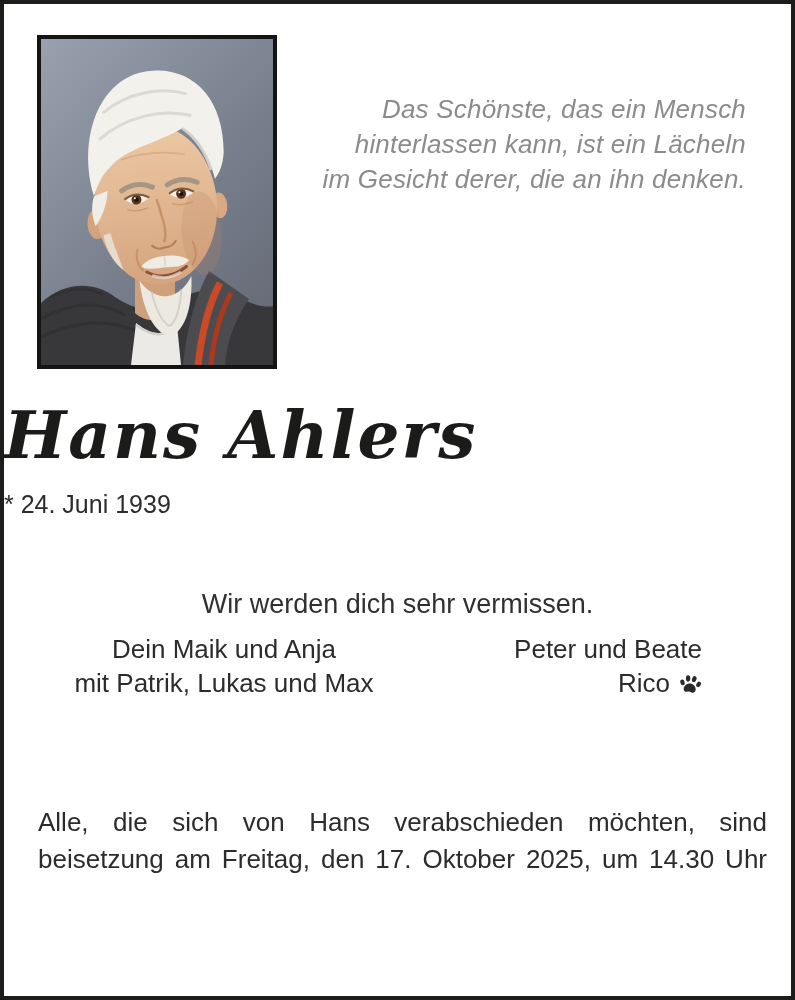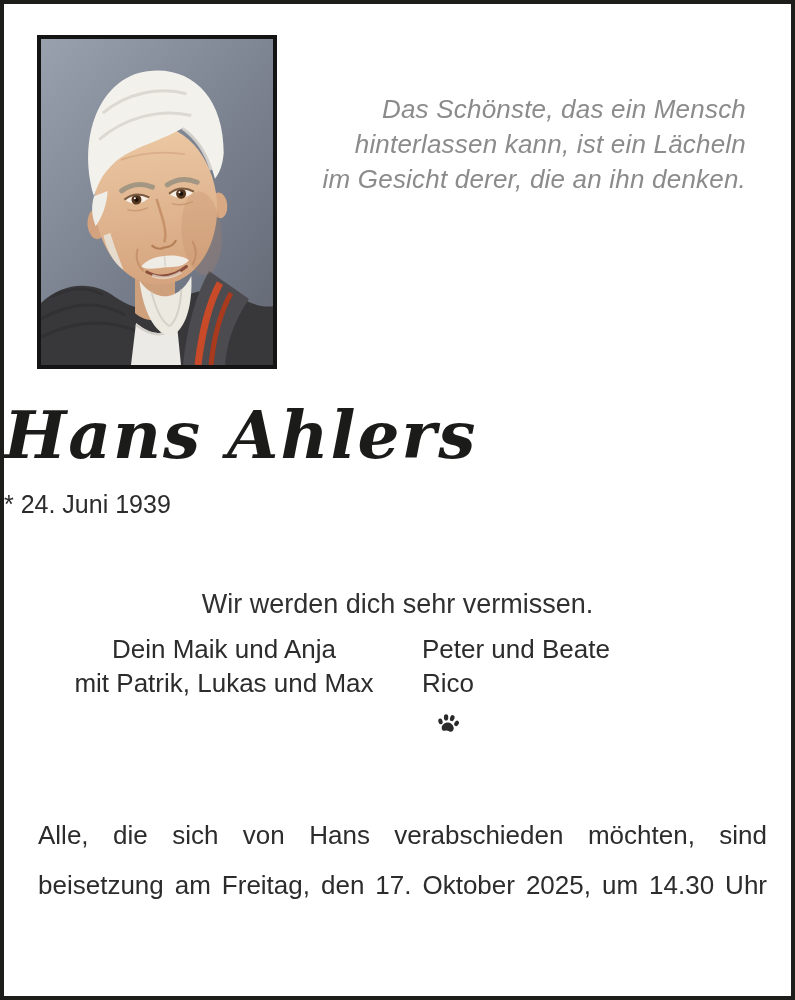--- a/index.html
+++ b/index.html
@@ -54,35 +54,35 @@
     text-align: center;
     font-size: 27px; color: #303030; margin-top: 24px;
   }
   .mourners-left {
     position: absolute; left: 60px; top: 628px; width: 320px;
     text-align: center;
     font-size: 26px; line-height: 34px; color: #2c2c2c;
   }
   .mourners-right {
     position: absolute; left: 418px; top: 628px; width: 280px;
-    text-align: left;
+    text-align: right;
     font-size: 26px; line-height: 34px; color: #2c2c2c;
   }
-  .rico-row { display: inline-flex; align-items: center; gap: 8px; flex-direction: column; }
+  .rico-row { display: inline-flex; align-items: center; gap: 8px; }
   .paw { width: 24px; height: 24px; transform: rotate(8deg); margin-top: 4px; }
   .place-date {
     position: absolute; left: 34px; top: 750px;
     font-size: 28px; color: #2c2c2c;
     letter-spacing: -0.2px;
   }
   .announcement {
     position: absolute; left: 34px; top: 800px; width: 729px;
     font-size: 26px; line-height: 37px; color: #2c2c2c;
   }
-  .jline { text-align: justify; text-align-last: justify; margin-top: 13px; }
+  .jline { text-align: justify; text-align-last: justify; }
   .jline-end { text-align: left; }
 </style>
 </head>
 <body>
 
 <div class="page">
 
   <div class="photo-frame">
     <svg viewBox="0 0 232 326" preserveAspectRatio="xMidYMid slice" aria-hidden="true">
       <defs>

